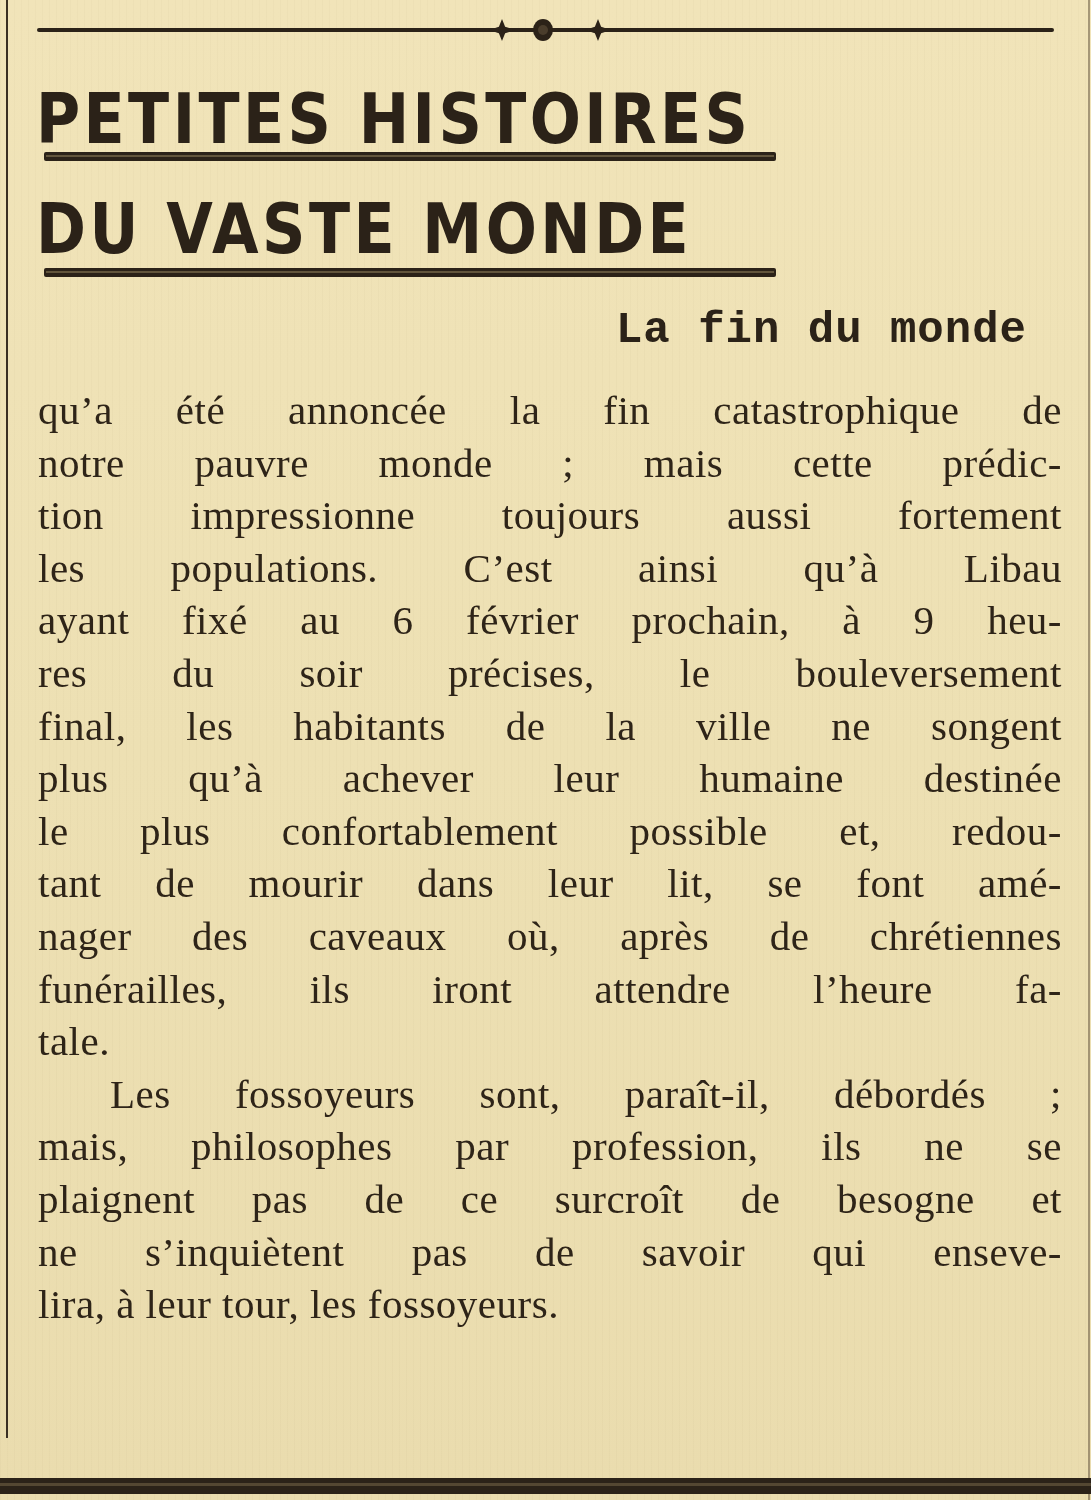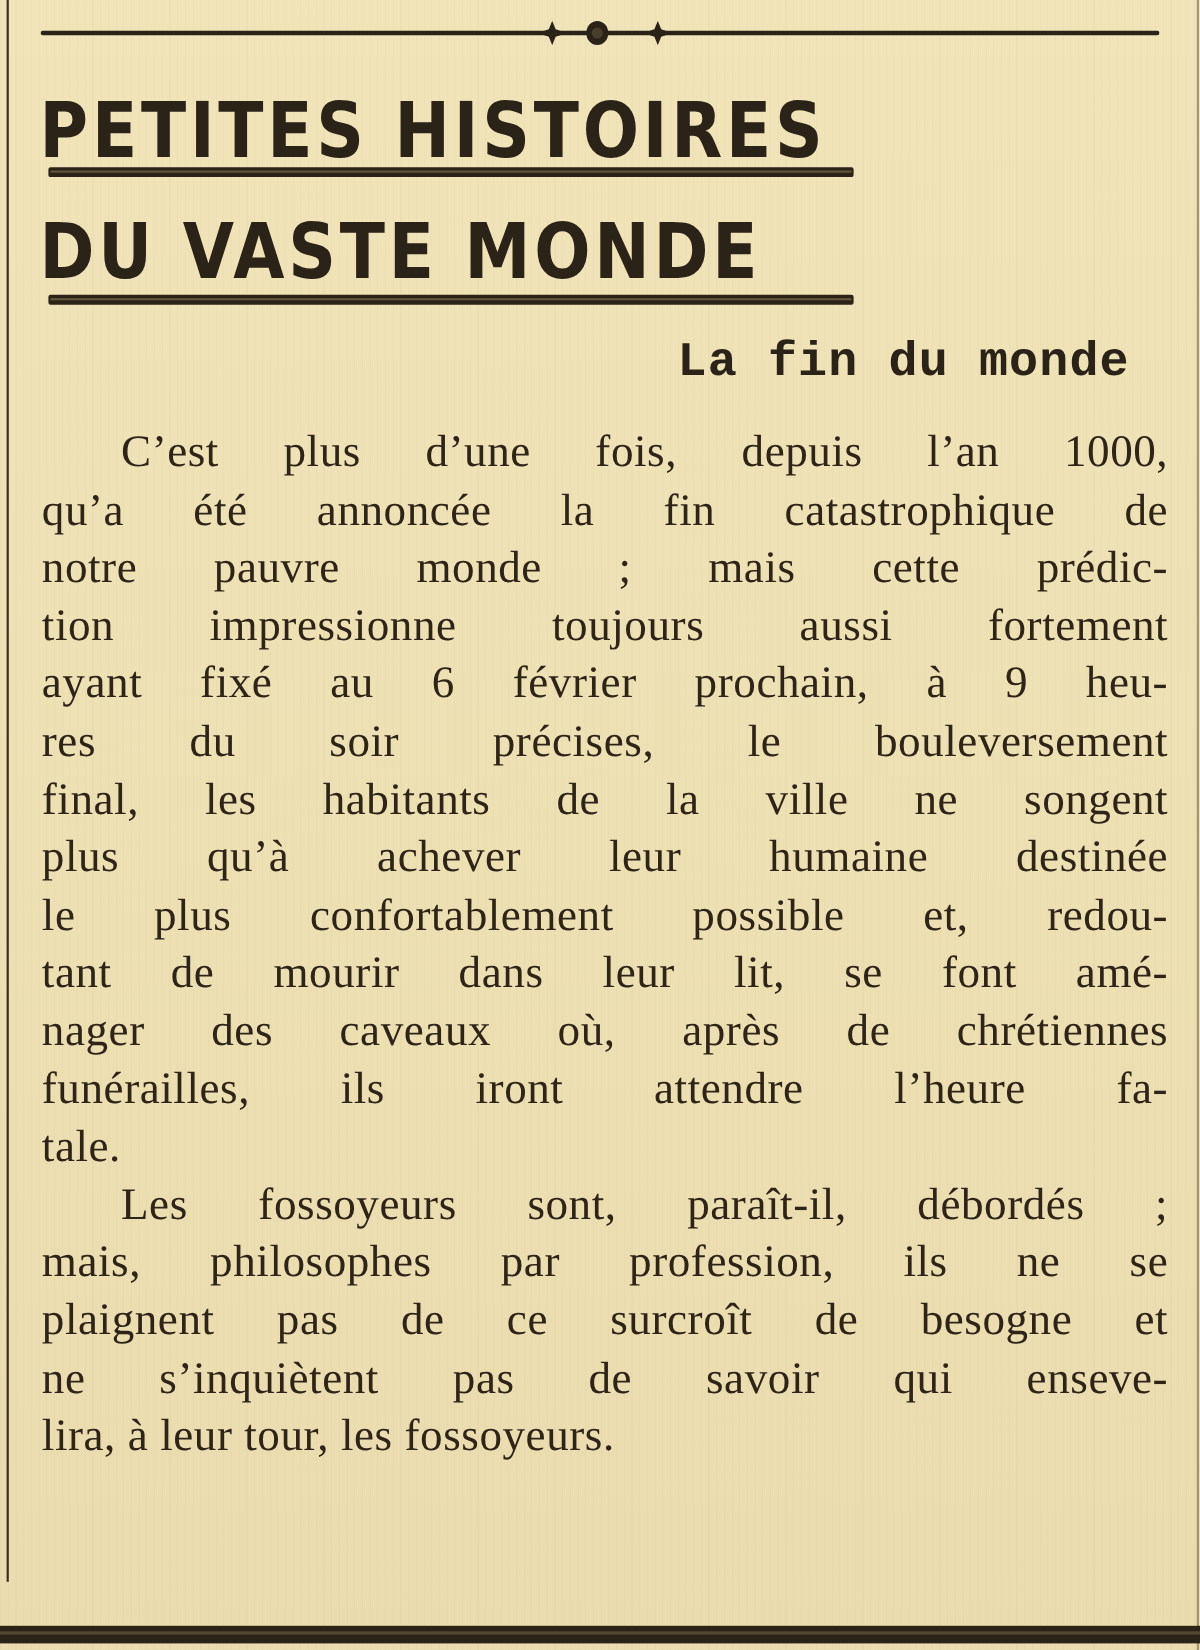--- a/index.html
+++ b/index.html
@@ -180,24 +180,24 @@
 
   <div class="masthead-line masthead-1">PETITES HISTOIRES</div>
   <div class="masthead-rule rule-1"></div>
   <div class="masthead-line masthead-2">DU VASTE MONDE</div>
   <div class="masthead-rule rule-2"></div>
 
   <div class="subtitle">La fin du monde</div>
 
   <div class="article">
     <div>
-      <span class="line-row indent">C’est plus d’une fois, depuis l’an 1000,</span>
       <span class="line-row">qu’a été annoncée la fin catastrophique de</span>
       <span class="line-row">notre pauvre monde ; mais cette prédic-</span>
       <span class="line-row">tion impressionne toujours aussi fortement</span>
+      <span class="line-row">les populations. C’est ainsi qu’à Libau</span>
       <span class="line-row">ayant fixé au 6 février prochain, à 9 heu-</span>
       <span class="line-row">res du soir précises, le bouleversement</span>
       <span class="line-row">final, les habitants de la ville ne songent</span>
       <span class="line-row">plus qu’à achever leur humaine destinée</span>
       <span class="line-row">le plus confortablement possible et, redou-</span>
       <span class="line-row">tant de mourir dans leur lit, se font amé-</span>
       <span class="line-row">nager des caveaux où, après de chrétiennes</span>
       <span class="line-row">funérailles, ils iront attendre l’heure fa-</span>
       <span class="line-row last">tale.</span>
     </div>

